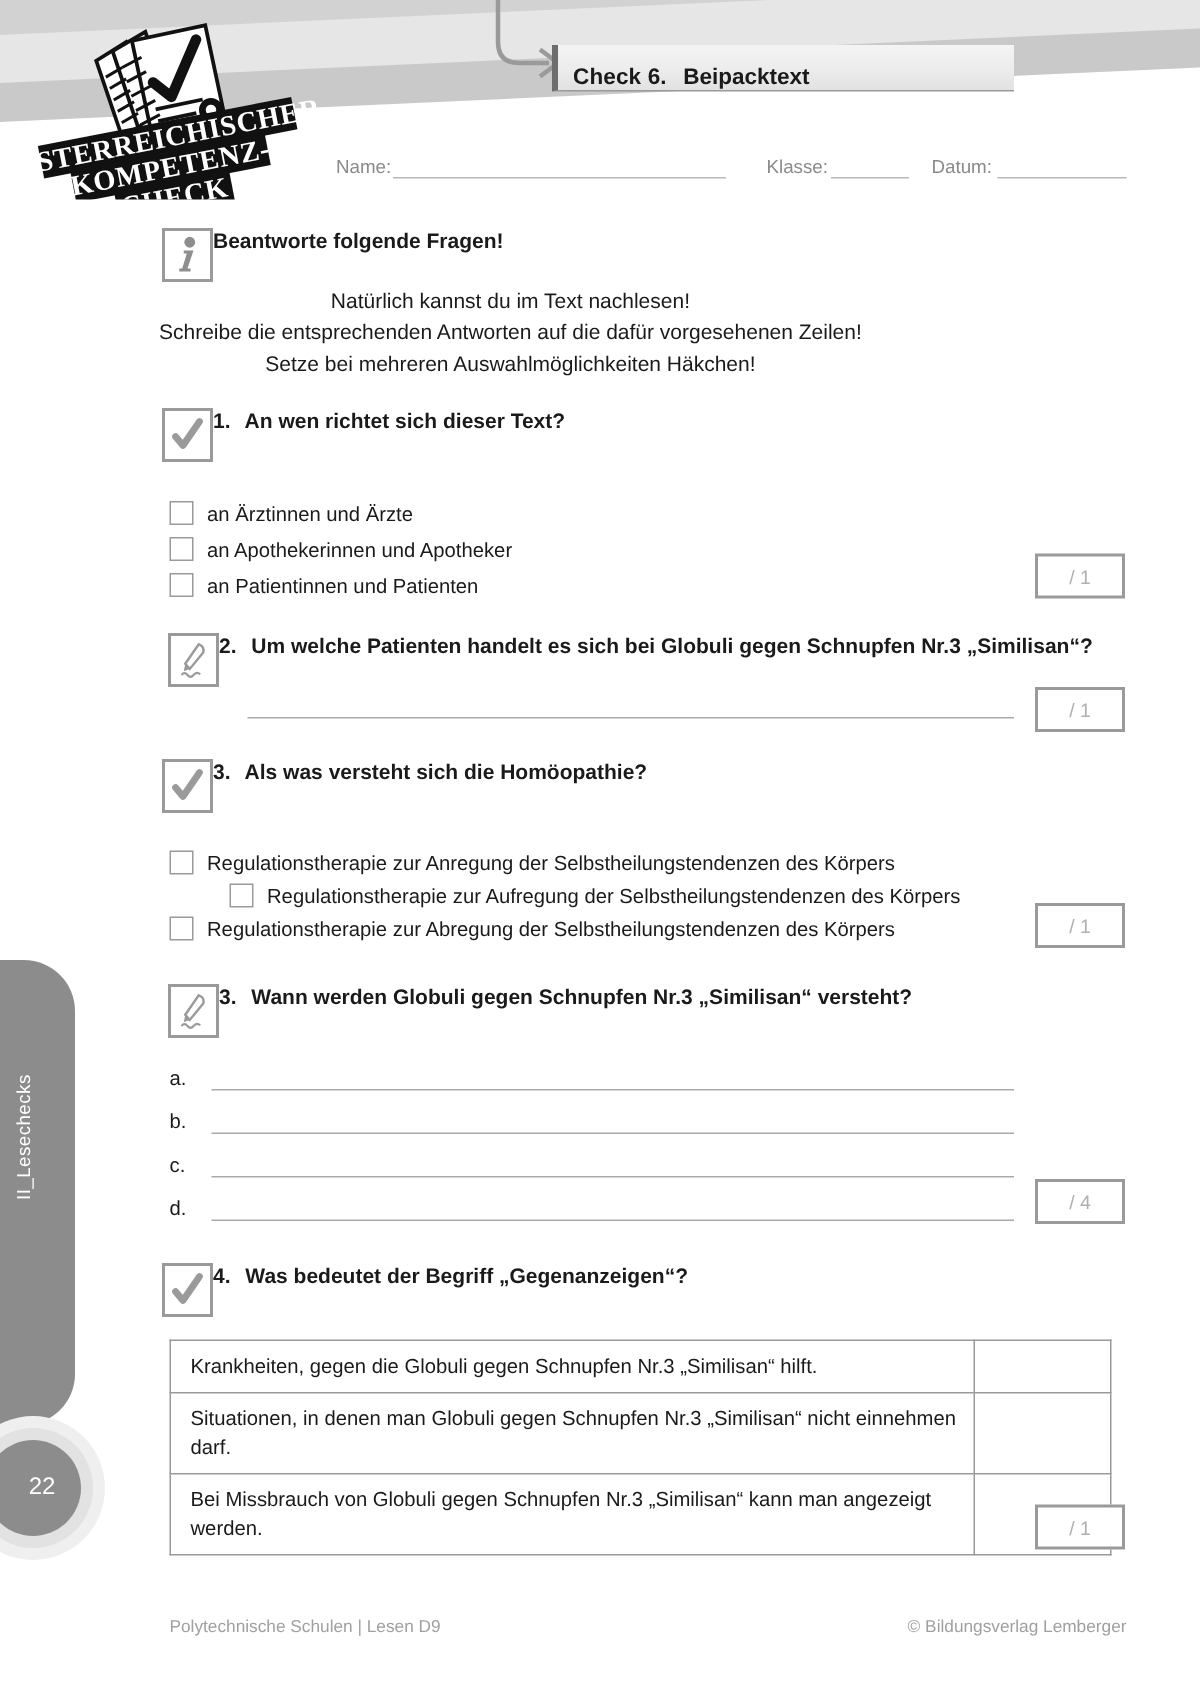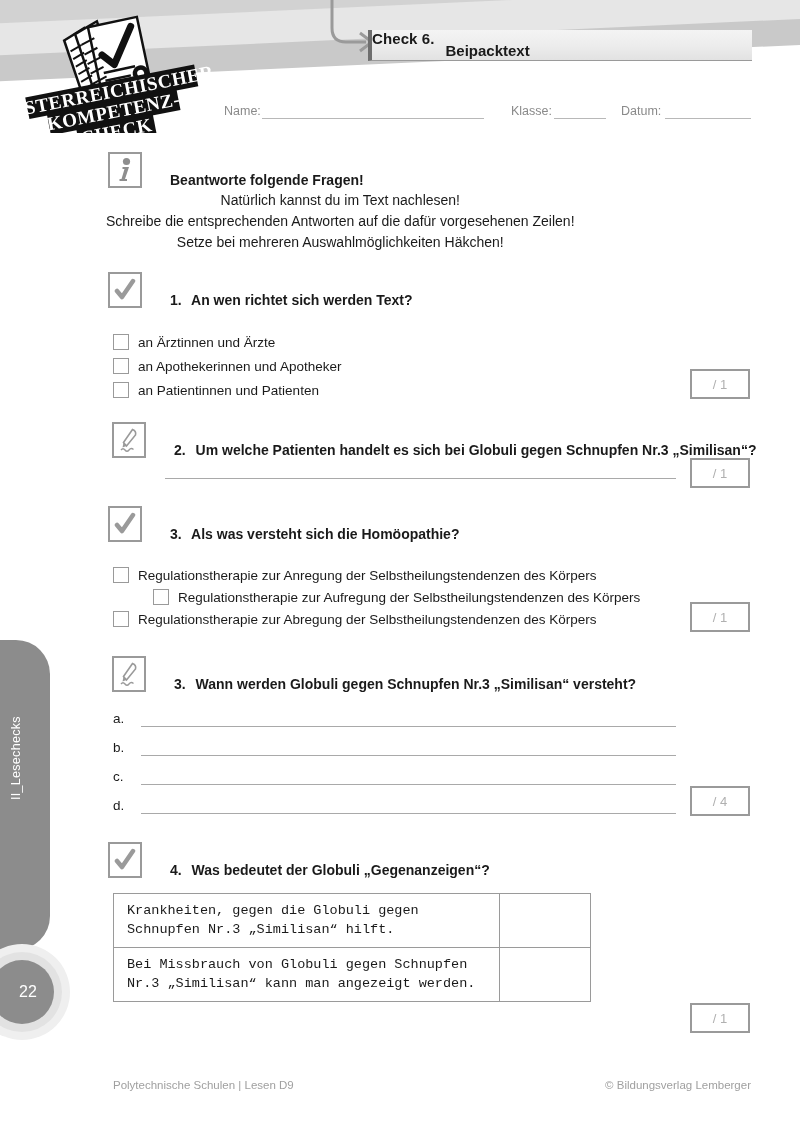--- a/index.html
+++ b/index.html
@@ -40,27 +40,28 @@
   
   .arrow-wrap {
     position: absolute;
     left: 326px; top: 0px;
     width: 56px; height: 56px;
   }
 
   .title-bar {
     position: absolute;
     left: 368px; top: 30px;
-    width: 384px; height: 31px;
+    width: 308px; height: 31px;
     background: linear-gradient(to bottom, #f4f4f4 0%, #ececec 55%, #e2e2e2 100%);
     border-left: 4px solid #6e6e6e;
     border-bottom: 1px solid #9a9a9a;
     box-sizing: border-box;
     display: flex;
-    align-items: flex-start;
+    align-items: flex-end;
+    padding-left: 10px;
   }
   .title-num {
     font-size: 15px;
     font-weight: bold;
     color: #1a1a1a;
     letter-spacing: .1px;
   }
   .title-name {
     font-size: 15px;
     font-weight: bold;
@@ -158,22 +159,22 @@
     box-sizing: border-box;
     display: flex;
     align-items: center;
     justify-content: center;
     flex: none;
   }
   .block { position: absolute; }
 
   .q-head {
     display: flex;
-    align-items: flex-end;
-    gap: 28px;
+    align-items: flex-start;
+    gap: 0;
   }
   .q-title {
     font-size: 14px;
     font-weight: bold;
     color: #1a1a1a;
     white-space: nowrap;
   }
   .q-num { margin-right: 6px; }
   .intro-body {
     position: absolute;
@@ -229,24 +230,23 @@
   .ans-letter {
     position: absolute;
     font-size: 13.5px;
     color: #1a1a1a;
   }
 
   
   .tbl {
     position: absolute;
     left: 113px; top: 893px;
-    width: 478px;
+    width: 628px;
     border-collapse: collapse;
     table-layout: fixed;
-    font-family: Liberation Mono, monospace;
   }
   .tbl td {
     border: 1px solid #9a9a9a;
     font-size: 13.5px;
     color: #1a1a1a;
     padding: 7px 0 8px 13px;
     line-height: 19px;
     vertical-align: top;
   }
   .tbl td.mark-cell { width: 90px; padding: 0; }
@@ -366,21 +366,21 @@
 </div>
 
 <div class="block q-head" style="left:108px; top:272px;">
   <div class="icon-box">
     <svg width="22" height="24" viewBox="0 0 22 24">
       <path d="M3 13 L8 19 L19 3" fill="none" stroke="#9a9a9a" stroke-width="4.5" stroke-linecap="round" stroke-linejoin="round"></path>
     </svg>
   </div>
   <div class="q-title">
     <span class="q-num">1.</span>
-    <span>An wen richtet sich werden Text?</span>
+    <span>An wen richtet sich dieser Text?</span>
   </div>
 </div>
 
 <div class="block" style="left:113px; top:330px;">
   <div class="opt-row">
     <span class="opt-box"></span>
     <span class="opt-label">an Ärztinnen und Ärzte</span>
   </div>
   <div class="opt-row">
     <span class="opt-box"></span>
@@ -466,28 +466,32 @@
 <div class="score" style="left:690px; top:786px;">/ 4</div>
 
 <div class="block q-head" style="left:108px; top:842px;">
   <div class="icon-box">
     <svg width="22" height="24" viewBox="0 0 22 24">
       <path d="M3 13 L8 19 L19 3" fill="none" stroke="#9a9a9a" stroke-width="4.5" stroke-linecap="round" stroke-linejoin="round"></path>
     </svg>
   </div>
   <div class="q-title">
     <span class="q-num">4.</span>
-    <span>Was bedeutet der Globuli „Gegenanzeigen“?</span>
+    <span>Was bedeutet der Begriff „Gegenanzeigen“?</span>
   </div>
 </div>
 
 <table class="tbl">
   <tbody>
     <tr>
       <td>Krankheiten, gegen die Globuli gegen Schnupfen Nr.3 „Similisan“  hilft.</td>
+      <td class="mark-cell"></td>
+    </tr>
+    <tr>
+      <td>Situationen, in denen man Globuli gegen Schnupfen Nr.3 „Similisan“ nicht einnehmen darf.</td>
       <td class="mark-cell"></td>
     </tr>
     <tr>
       <td>Bei Missbrauch von Globuli gegen Schnupfen Nr.3 „Similisan“ kann man angezeigt werden.</td>
       <td class="mark-cell"></td>
     </tr>
   </tbody>
 </table>
 
 <div class="score" style="left:690px; top:1003px;">/ 1</div>

